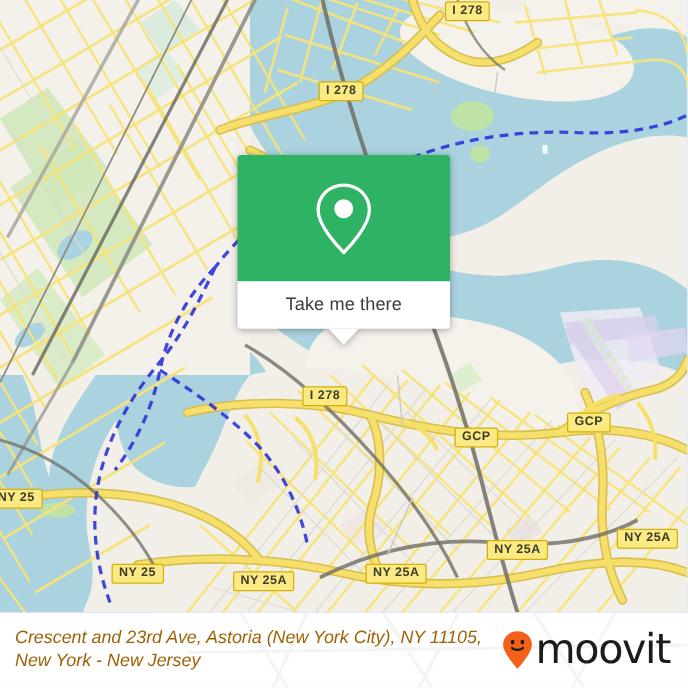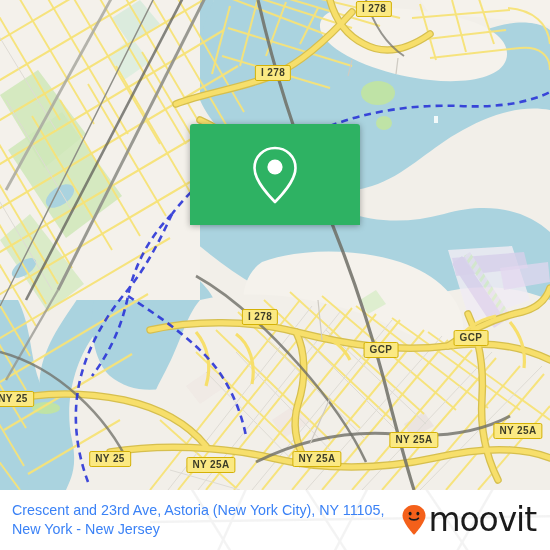--- a/index.html
+++ b/index.html
@@ -122,26 +122,27 @@
     display: flex;
     align-items: center;
     height: 60px;
     padding: 0 8px 0 12px;
     box-sizing: border-box;
   }
   #footer-caption {
     flex: 1;
     font-size: 14.3px;
     line-height: 19px;
-    color: #3b82f6;
+    color: #a16207;
     padding-right: 6px;
+    font-style: italic;
   }
   #brand-logo {
     display: flex;
-    align-items: center;
+    align-items: flex-start;
     flex: 0 0 auto;
     padding-right: 6px;
   }
   #brand-wordmark {
     font-size: 33px;
     line-height: 33px;
     color: #1b1b1b;
     letter-spacing: -1.1px;
     font-family: "DejaVu Sans", sans-serif;
     font-weight: 400;
@@ -415,20 +416,24 @@
 
   </div>
 
   <div id="popup-card">
     <div id="popup-green">
       <svg width="50" height="62" viewBox="0 0 50 62">
         <path d="M25 4 C13.5 4 4.5 12.8 4.5 24 C4.5 36.5 20 53 25 58 C30 53 45.5 36.5 45.5 24 C45.5 12.8 36.5 4 25 4 Z" fill="none" stroke="#ffffff" stroke-width="2.6" stroke-linejoin="round"></path>
         <circle cx="25" cy="23" r="7.6" fill="#ffffff"></circle>
       </svg>
     </div>
+    <div id="popup-action">
+      <span id="popup-action-label">Take me there</span>
+      <div id="popup-tail"></div>
+    </div>
   </div>
 
   <div id="footer">
     <svg id="footer-watermark" viewBox="0 0 550 60">
       <g stroke="#e9e9e9" stroke-width="2.5" fill="none">
         <path d="M186,-10 L236,70"></path>
         <path d="M250,-10 L214,70"></path>
         <path d="M300,-10 L352,70"></path>
         <path d="M372,-10 L330,70"></path>
         <path d="M420,-10 L474,70"></path>

